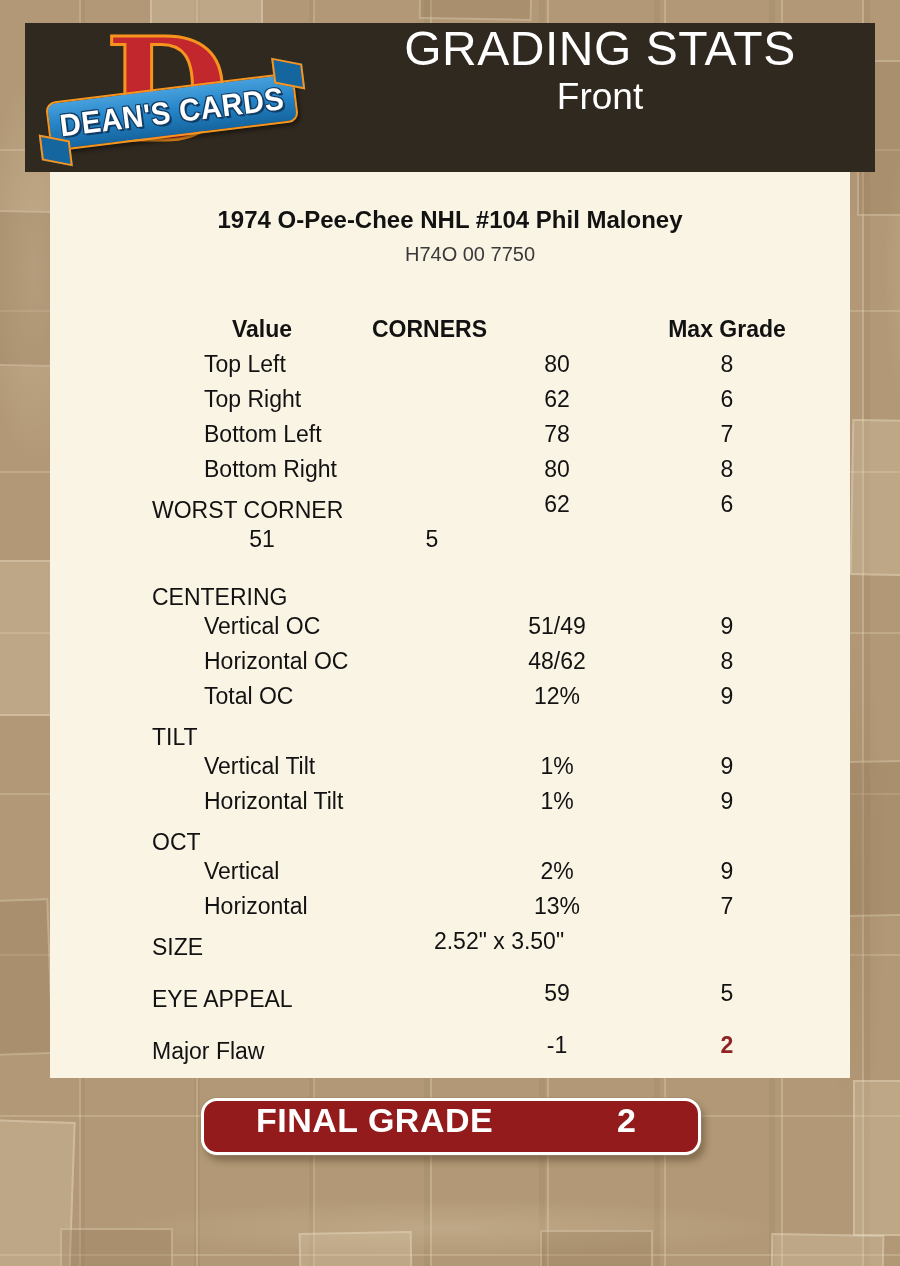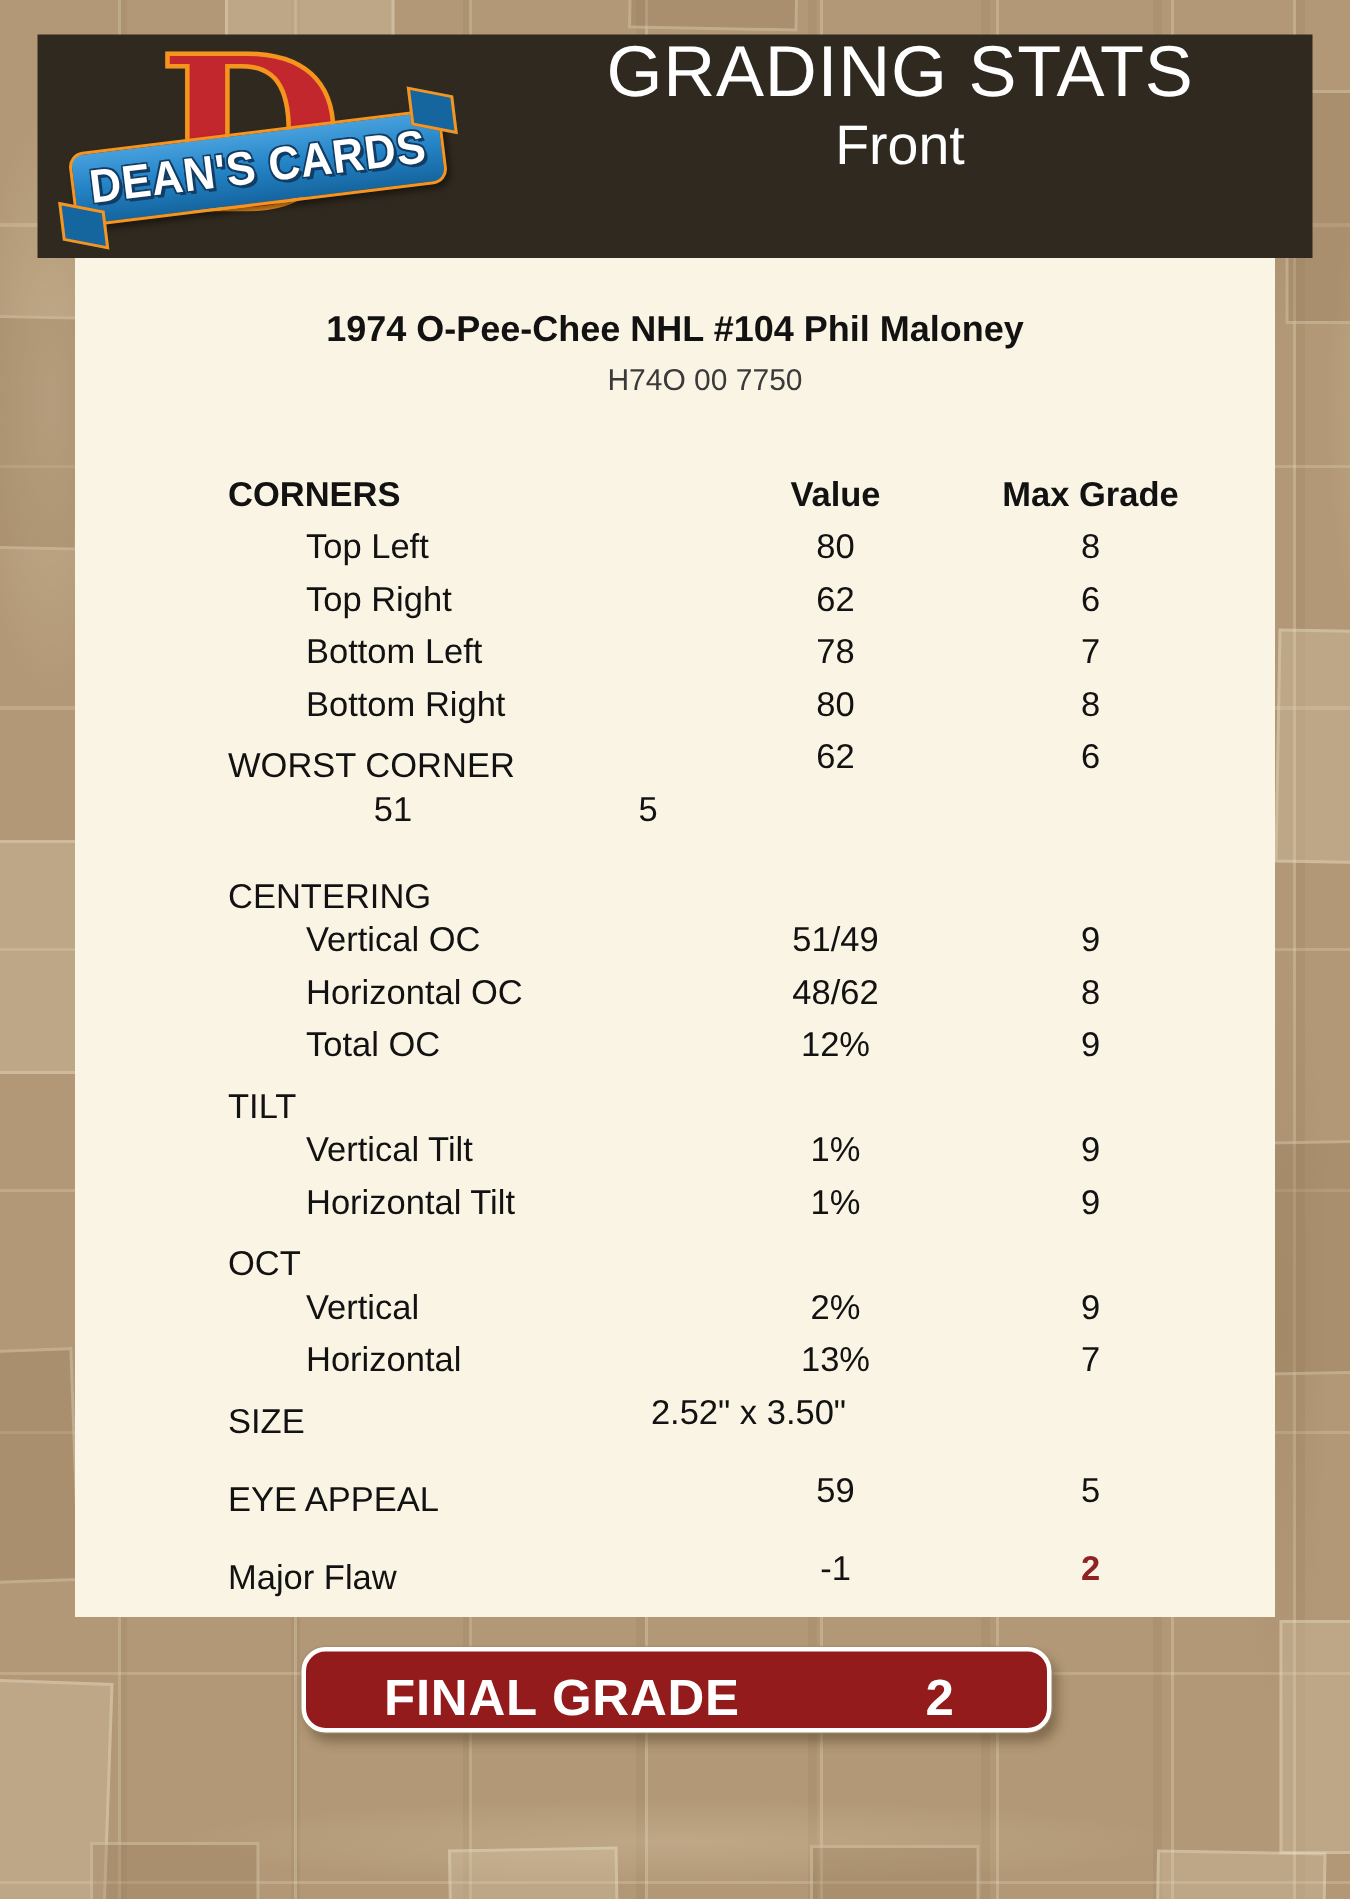--- a/index.html
+++ b/index.html
@@ -107,21 +107,21 @@
   .trow.wide .value{transform:translateX(-58px);}
   .trow.highlight .max{color:var(--flaw-red);font-weight:bold;}
   .gap{height:17px;}
 
   
   .final-grade{
     position:absolute;top:926px;left:151px;width:500px;height:57px;
     background:var(--accent-red);
     border:3px solid #ffffff;border-radius:16px;
     box-shadow:0 0 0 1px rgba(160,140,105,0.5), 4px 6px 7px rgba(75,58,34,0.45);
-    display:flex;align-items:flex-end;cursor:pointer;
+    display:flex;align-items:flex-start;cursor:pointer;
   }
   .fg-label{margin-left:52px;font-size:34px;font-weight:bold;color:#fff;letter-spacing:0.5px;}
   .fg-value{margin-left:auto;margin-right:62px;font-size:34px;font-weight:bold;color:#fff;}
 </style>
 </head>
 <body>
 
 <div class="bg">
   <div class="faded-card" style="left:-60px;top:210px;transform:rotate(1deg);"></div>
   <div class="faded-card light" style="left:-55px;top:560px;"></div>
@@ -150,22 +150,22 @@
     <div class="header-title">GRADING STATS</div>
     <div class="header-subtitle">Front</div>
   </div>
 </div>
 
 <div class="panel">
   <div class="card-title">1974 O-Pee-Chee NHL #104 Phil Maloney</div>
   <div class="card-code">H74O 00 7750</div>
   <div class="stats-table" id="stats-table">
       <div class="trow header">
+    <span class="cell value">Value</span>
     <span class="cell label">CORNERS</span>
-    <span class="cell value">Value</span>
     <span class="cell max">Max Grade</span>
   </div>
       <div class="trow indent">
     <span class="cell label">Top Left</span>
     <span class="cell value">80</span>
     <span class="cell max">8</span>
   </div>
       <div class="trow indent">
     <span class="cell label">Top Right</span>
     <span class="cell value">62</span>

